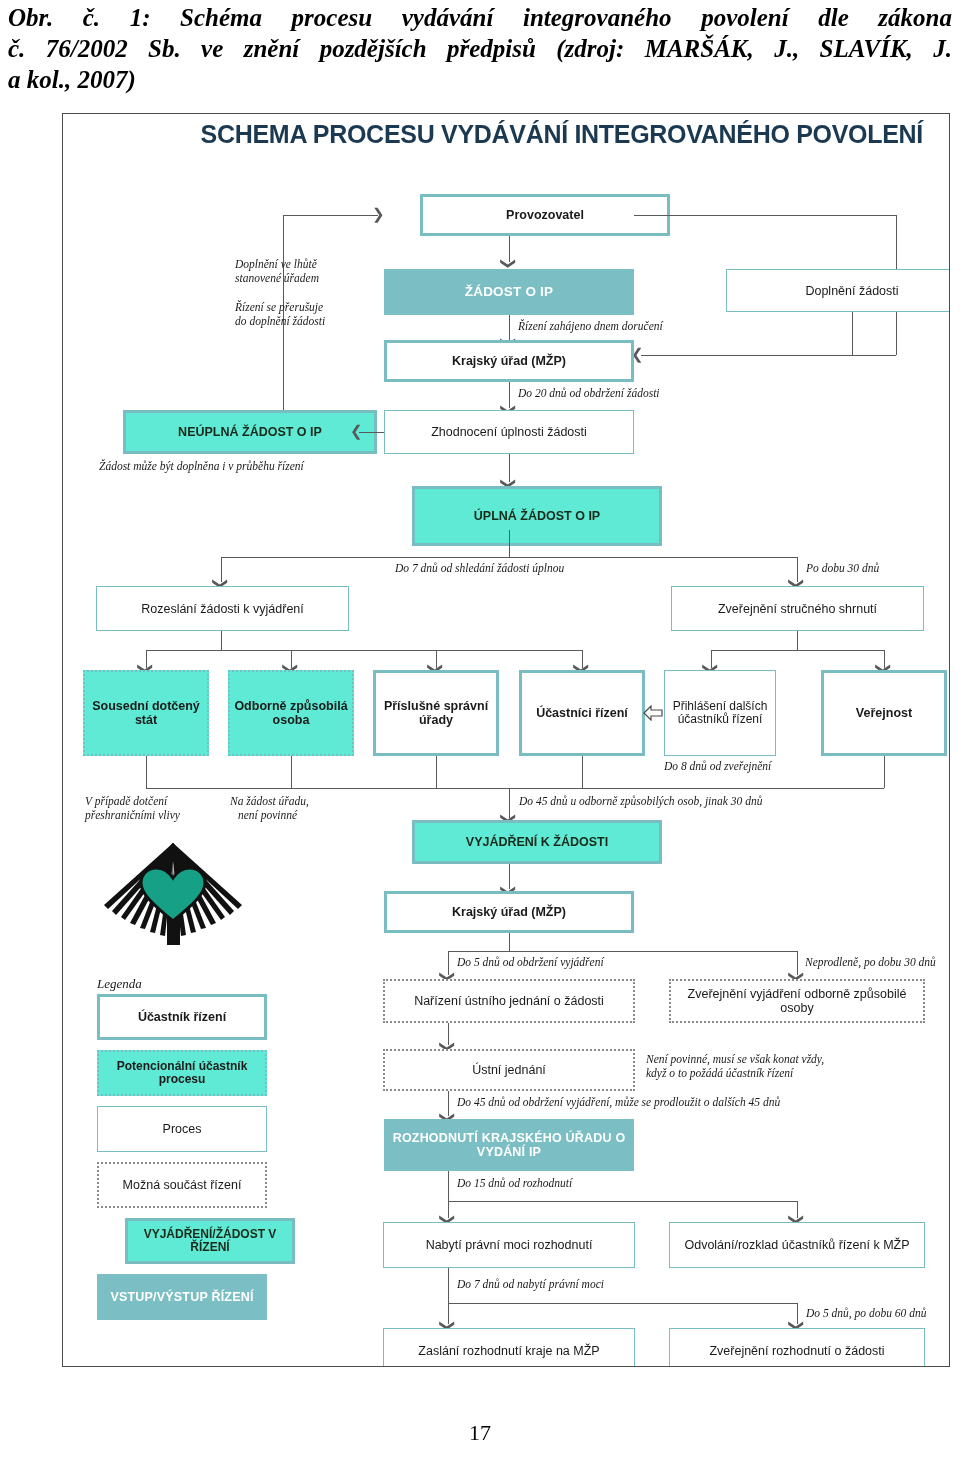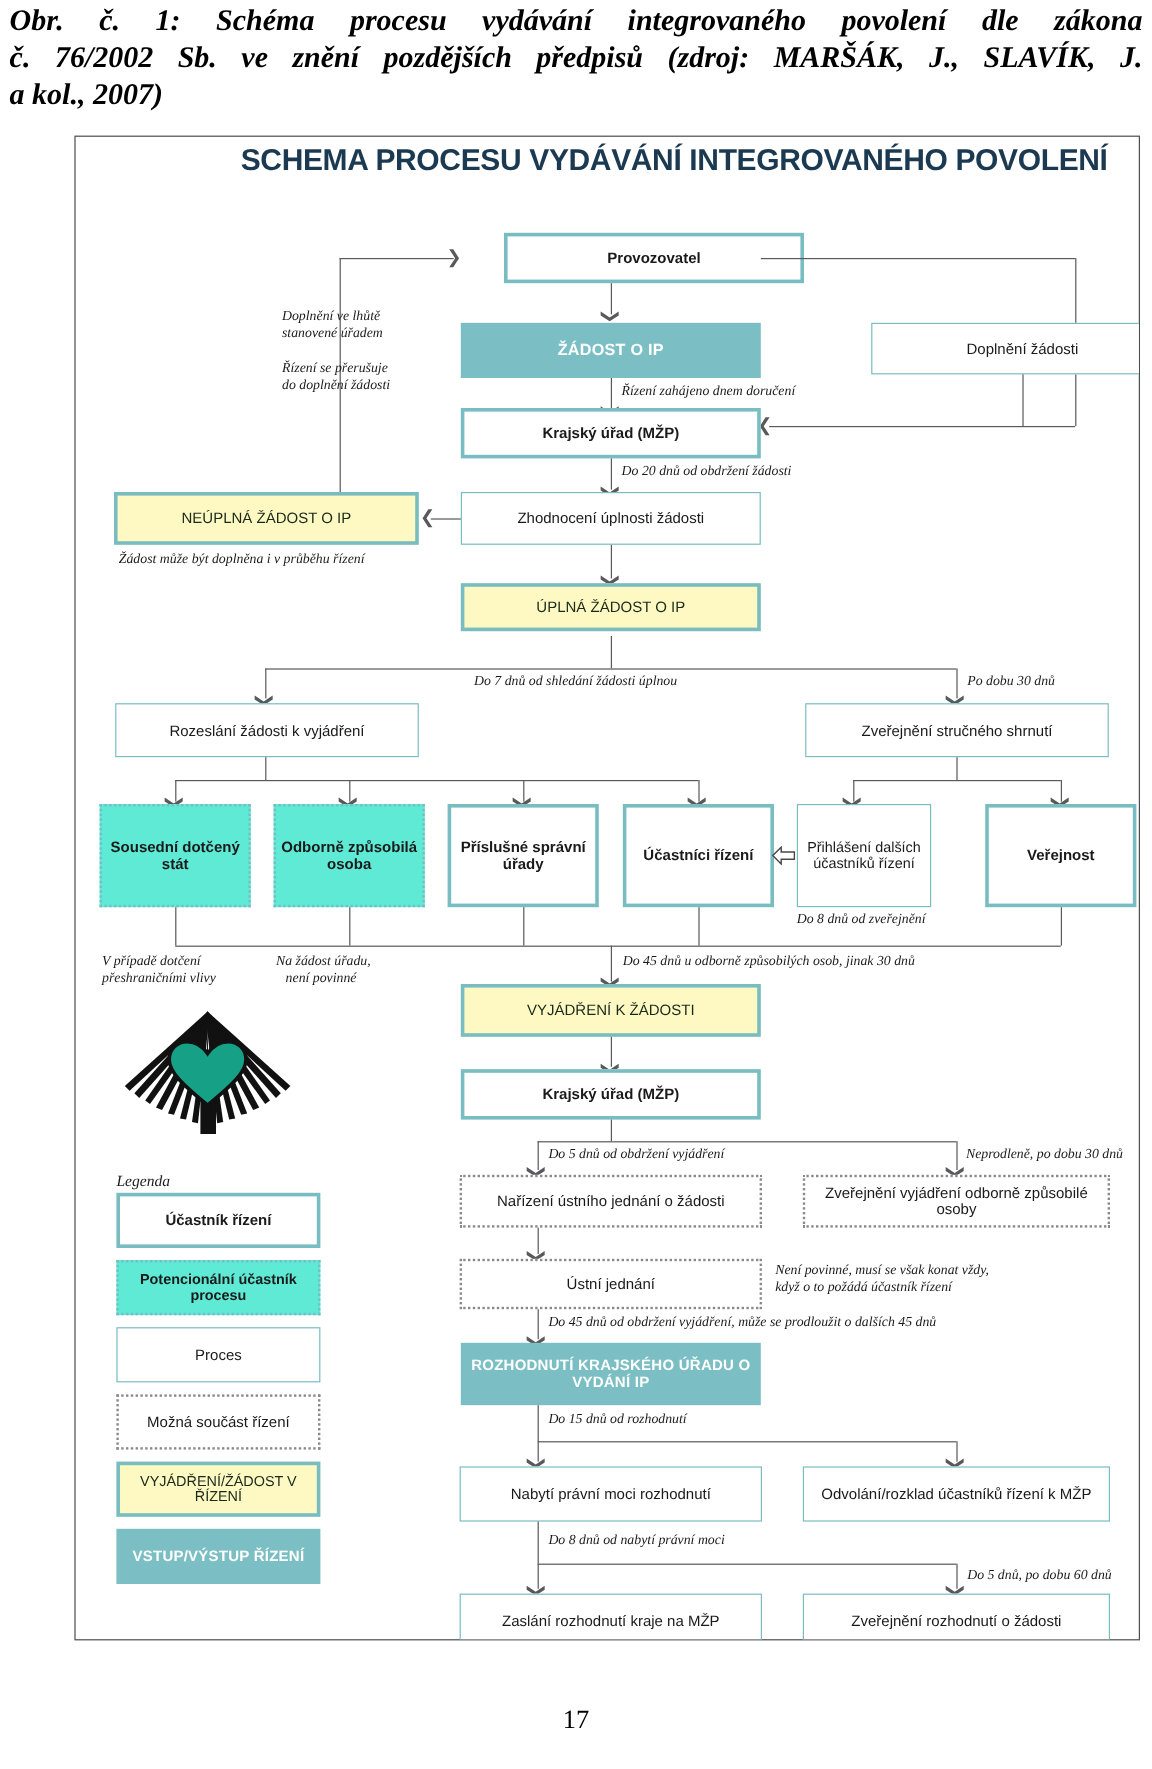--- a/index.html
+++ b/index.html
@@ -24,21 +24,21 @@
     position:absolute;left:30px;top:6px;width:830px;text-align:right;
     font-size:25px;font-weight:bold;color:#1b3a52;letter-spacing:-0.3px;
     white-space:nowrap;
   }
 
   
   .node{position:absolute;box-sizing:border-box;display:flex;align-items:center;justify-content:center;text-align:center;line-height:1.12;}
   .n-out{border:3px solid #79bdc2;background:#fff;font-weight:bold;font-size:12.5px;color:#1a1a1a;}
   .n-thin{border:1.5px solid #79bdc2;background:#fff;font-weight:normal;font-size:12.5px;color:#1a1a1a;}
   .n-fill{background:#7bbfc4;border:0;color:#ffffff;font-weight:bold;font-size:13.5px;letter-spacing:.2px;}
-  .n-green{background:#fef9c3;border:3px solid #79bdc2;color:#1a2a1a;font-weight:normal;font-size:12.5px;}
+  .n-green{background:#5eead4;border:3px solid #79bdc2;color:#1a2a1a;font-weight:bold;font-size:12.5px;margin-left:28px;}
   .n-dot{border:2.5px dotted #79bdc2;background:#5eead4;font-weight:bold;font-size:12.5px;color:#1a1a1a;}
   .n-dotthin{border:2px dotted #8a8a8a;background:#fff;font-weight:normal;font-size:12.5px;color:#1a1a1a;}
 
   
   .ln-v{position:absolute;width:0;border-left:1.4px solid #59595b;}
   .ln-h{position:absolute;height:0;border-top:1.4px solid #59595b;}
 
   
   .chev{position:absolute;font-size:15px;color:#59595b;line-height:1;font-family:"DejaVu Sans",sans-serif;}
 
@@ -123,21 +123,21 @@
   </div>
 
   <div class="ln-h" style="left:296px;top:318px;width:25px;"></div>
   <div class="chev" style="left:287px;top:310px;">❮</div>
 
   <div class="note" style="left:36px;top:345px;">Žádost může být doplněna i v průběhu řízení</div>
 
   <div class="ln-v" style="left:446px;top:340px;height:28px;"></div>
   <div class="chev" style="left:439px;top:362px;transform:rotate(90deg);">❯</div>
 
-  <div class="node n-green" style="left:321px;top:372px;width:250px;height:40px;">
+  <div class="node n-green" style="left:321px;top:372px;width:250px;height:60px;">
     <span>ÚPLNÁ ŽÁDOST O IP</span>
   </div>
 
   <div class="ln-v" style="left:446px;top:416px;height:27px;"></div>
   <div class="ln-h" style="left:158px;top:443px;width:576px;"></div>
   <div class="ln-v" style="left:158px;top:443px;height:25px;"></div>
   <div class="ln-v" style="left:734px;top:443px;height:25px;"></div>
   <div class="chev" style="left:151px;top:462px;transform:rotate(90deg);">❯</div>
   <div class="chev" style="left:727px;top:462px;transform:rotate(90deg);">❯</div>
   <div class="note" style="left:332px;top:447px;">Do 7 dnů od shledání žádosti úplnou</div>
@@ -265,21 +265,21 @@
   <div class="node n-thin" style="left:606px;top:1108px;width:256px;height:46px;">
     <span>Odvolání/rozklad účastníků řízení k MŽP</span>
   </div>
 
   <div class="ln-v" style="left:385px;top:1154px;height:35px;"></div>
   <div class="ln-h" style="left:385px;top:1189px;width:349px;"></div>
   <div class="ln-v" style="left:385px;top:1189px;height:21px;"></div>
   <div class="ln-v" style="left:734px;top:1189px;height:21px;"></div>
   <div class="chev" style="left:378px;top:1204px;transform:rotate(90deg);">❯</div>
   <div class="chev" style="left:727px;top:1204px;transform:rotate(90deg);">❯</div>
-  <div class="note" style="left:394px;top:1163px;">Do 8 dnů od nabytí právní moci</div>
+  <div class="note" style="left:394px;top:1163px;">Do 7 dnů od nabytí právní moci</div>
   <div class="note" style="left:743px;top:1192px;">Do 5 dnů, po dobu 60 dnů</div>
 
   <div class="node n-thin" style="left:320px;top:1214px;width:252px;height:46px;">
     <span>Zaslání rozhodnutí kraje na MŽP</span>
   </div>
   <div class="node n-thin" style="left:606px;top:1214px;width:256px;height:46px;">
     <span>Zveřejnění rozhodnutí o žádosti</span>
   </div>
 
   <svg id="logo" viewBox="0 0 148 110">

